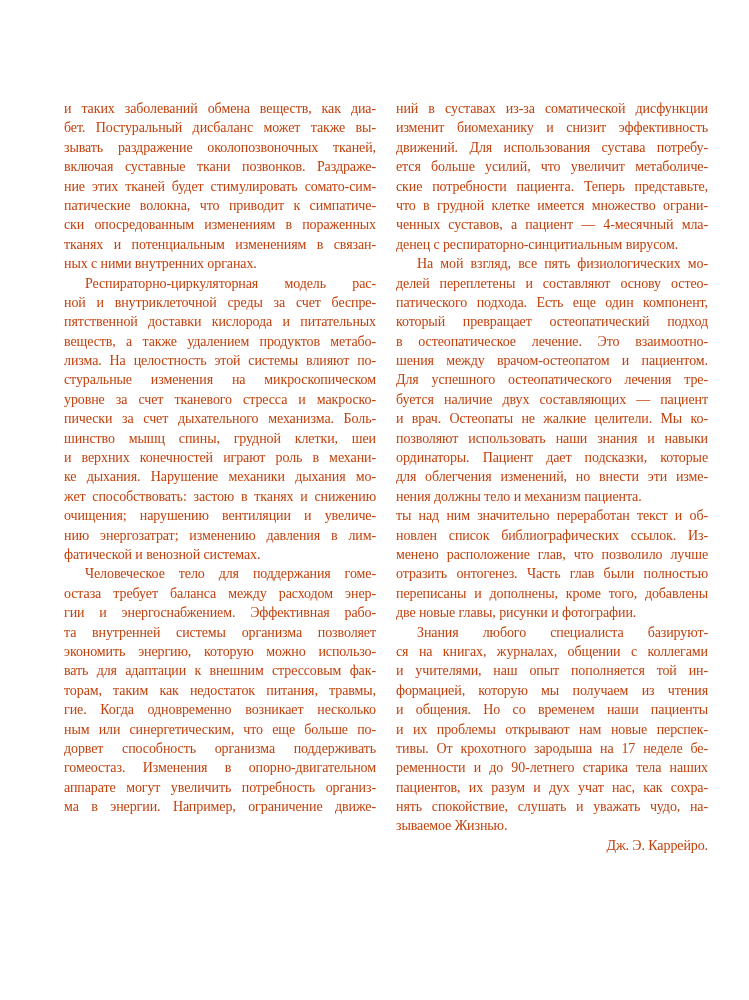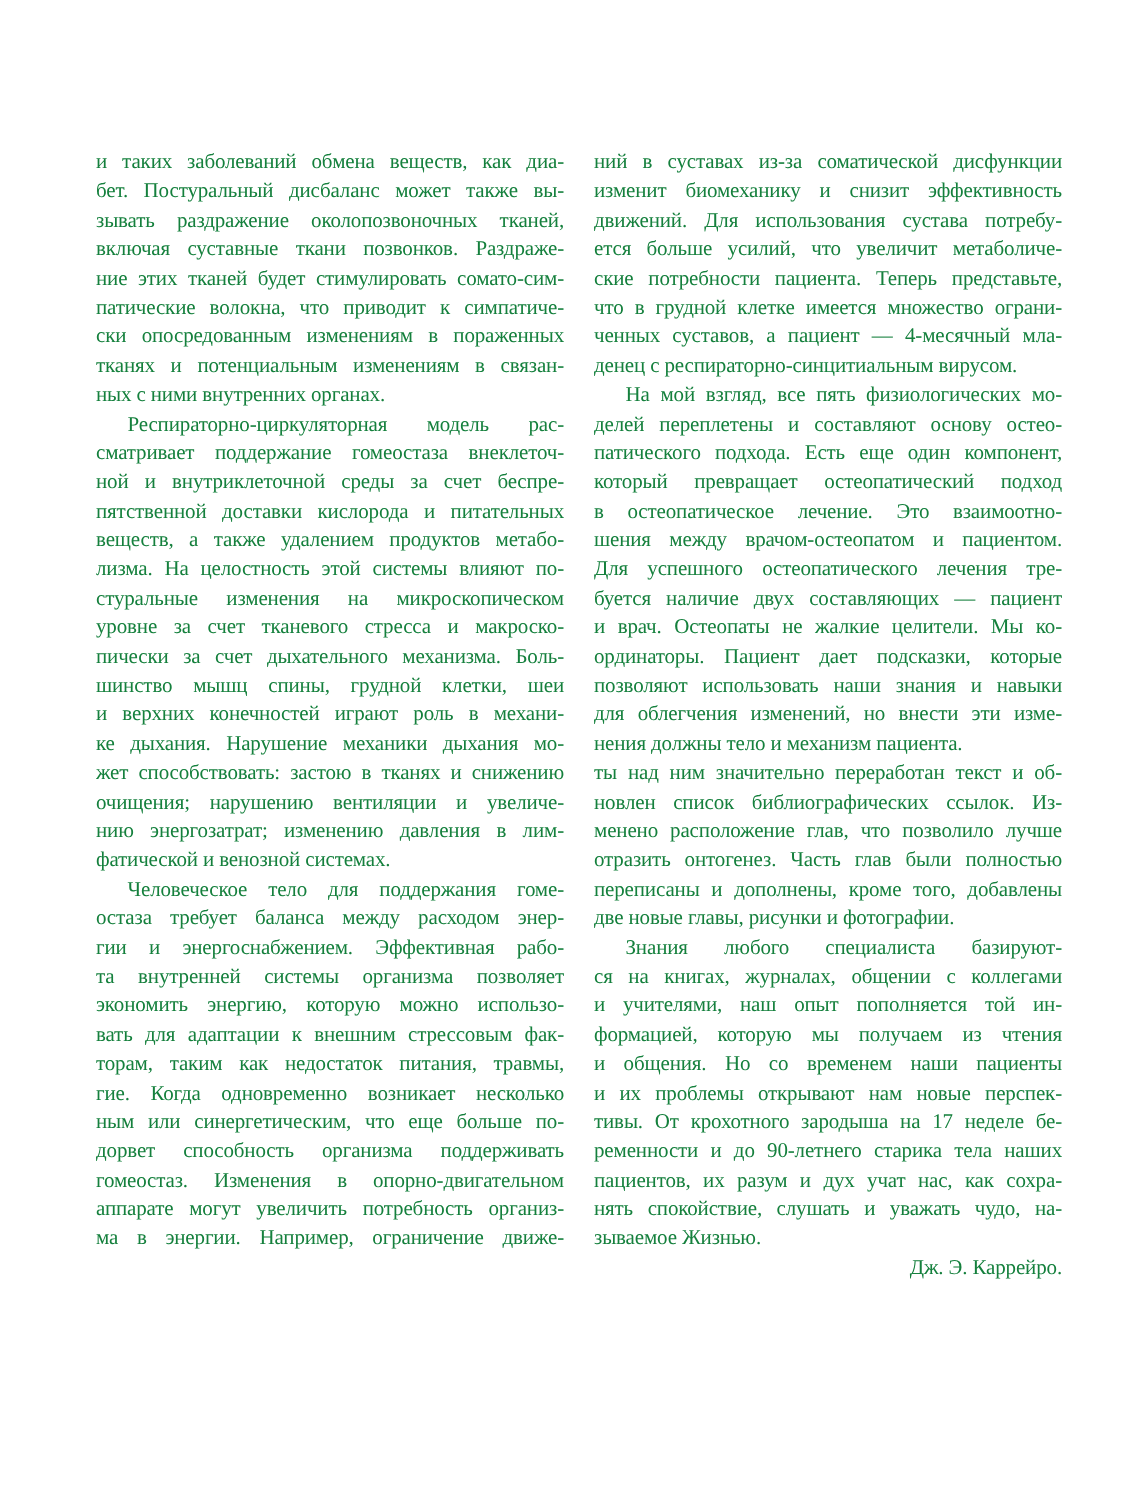--- a/index.html
+++ b/index.html
@@ -7,21 +7,21 @@
     padding: 0;
     background: #ffffff;
   }
   .page {
     position: relative;
     width: 749px;
     height: 1000px;
     background: #ffffff;
     overflow: hidden;
     font-family: "Liberation Serif", "DejaVu Serif", serif;
-    color: #15803d;
+    color: #c2410c;
     text-decoration: underline;
   }
   .text-block {
     position: absolute;
     top: 99px;
     left: 64px;
     width: 644px;
     display: flex;
   }
   .column {
@@ -51,21 +51,20 @@
         <div class="line">и таких заболеваний обмена веществ, как диа-</div>
         <div class="line">бет. Постуральный дисбаланс может также вы-</div>
         <div class="line">зывать раздражение околопозвоночных тканей,</div>
         <div class="line">включая суставные ткани позвонков. Раздраже-</div>
         <div class="line">ние этих тканей будет стимулировать сомато-сим-</div>
         <div class="line">патические волокна, что приводит к симпатиче-</div>
         <div class="line">ски опосредованным изменениям в пораженных</div>
         <div class="line">тканях и потенциальным изменениям в связан-</div>
         <div class="line endline">ных с ними внутренних органах.</div>
         <div class="line indent">Респираторно-циркуляторная модель рас-</div>
-        <div class="line">сматривает поддержание гомеостаза внеклеточ-</div>
         <div class="line">ной и внутриклеточной среды за счет беспре-</div>
         <div class="line">пятственной доставки кислорода и питательных</div>
         <div class="line">веществ, а также удалением продуктов метабо-</div>
         <div class="line">лизма. На целостность этой системы влияют по-</div>
         <div class="line">стуральные изменения на микроскопическом</div>
         <div class="line">уровне за счет тканевого стресса и макроско-</div>
         <div class="line">пически за счет дыхательного механизма. Боль-</div>
         <div class="line">шинство мышц спины, грудной клетки, шеи</div>
         <div class="line">и верхних конечностей играют роль в механи-</div>
         <div class="line">ке дыхания. Нарушение механики дыхания мо-</div>
@@ -98,22 +97,22 @@
         <div class="line endline">денец с респираторно-синцитиальным вирусом.</div>
         <div class="line indent">На мой взгляд, все пять физиологических мо-</div>
         <div class="line">делей переплетены и составляют основу остео-</div>
         <div class="line">патического подхода. Есть еще один компонент,</div>
         <div class="line">который превращает остеопатический подход</div>
         <div class="line">в остеопатическое лечение. Это взаимоотно-</div>
         <div class="line">шения между врачом-остеопатом и пациентом.</div>
         <div class="line">Для успешного остеопатического лечения тре-</div>
         <div class="line">буется наличие двух составляющих — пациент</div>
         <div class="line">и врач. Остеопаты не жалкие целители. Мы ко-</div>
+        <div class="line">позволяют использовать наши знания и навыки</div>
         <div class="line">ординаторы. Пациент дает подсказки, которые</div>
-        <div class="line">позволяют использовать наши знания и навыки</div>
         <div class="line">для облегчения изменений, но внести эти изме-</div>
         <div class="line endline">нения должны тело и механизм пациента.</div>
         <div class="line">ты над ним значительно переработан текст и об-</div>
         <div class="line">новлен список библиографических ссылок. Из-</div>
         <div class="line">менено расположение глав, что позволило лучше</div>
         <div class="line">отразить онтогенез. Часть глав были полностью</div>
         <div class="line">переписаны и дополнены, кроме того, добавлены</div>
         <div class="line endline">две новые главы, рисунки и фотографии.</div>
         <div class="line indent">Знания любого специалиста базируют-</div>
         <div class="line">ся на книгах, журналах, общении с коллегами</div>

